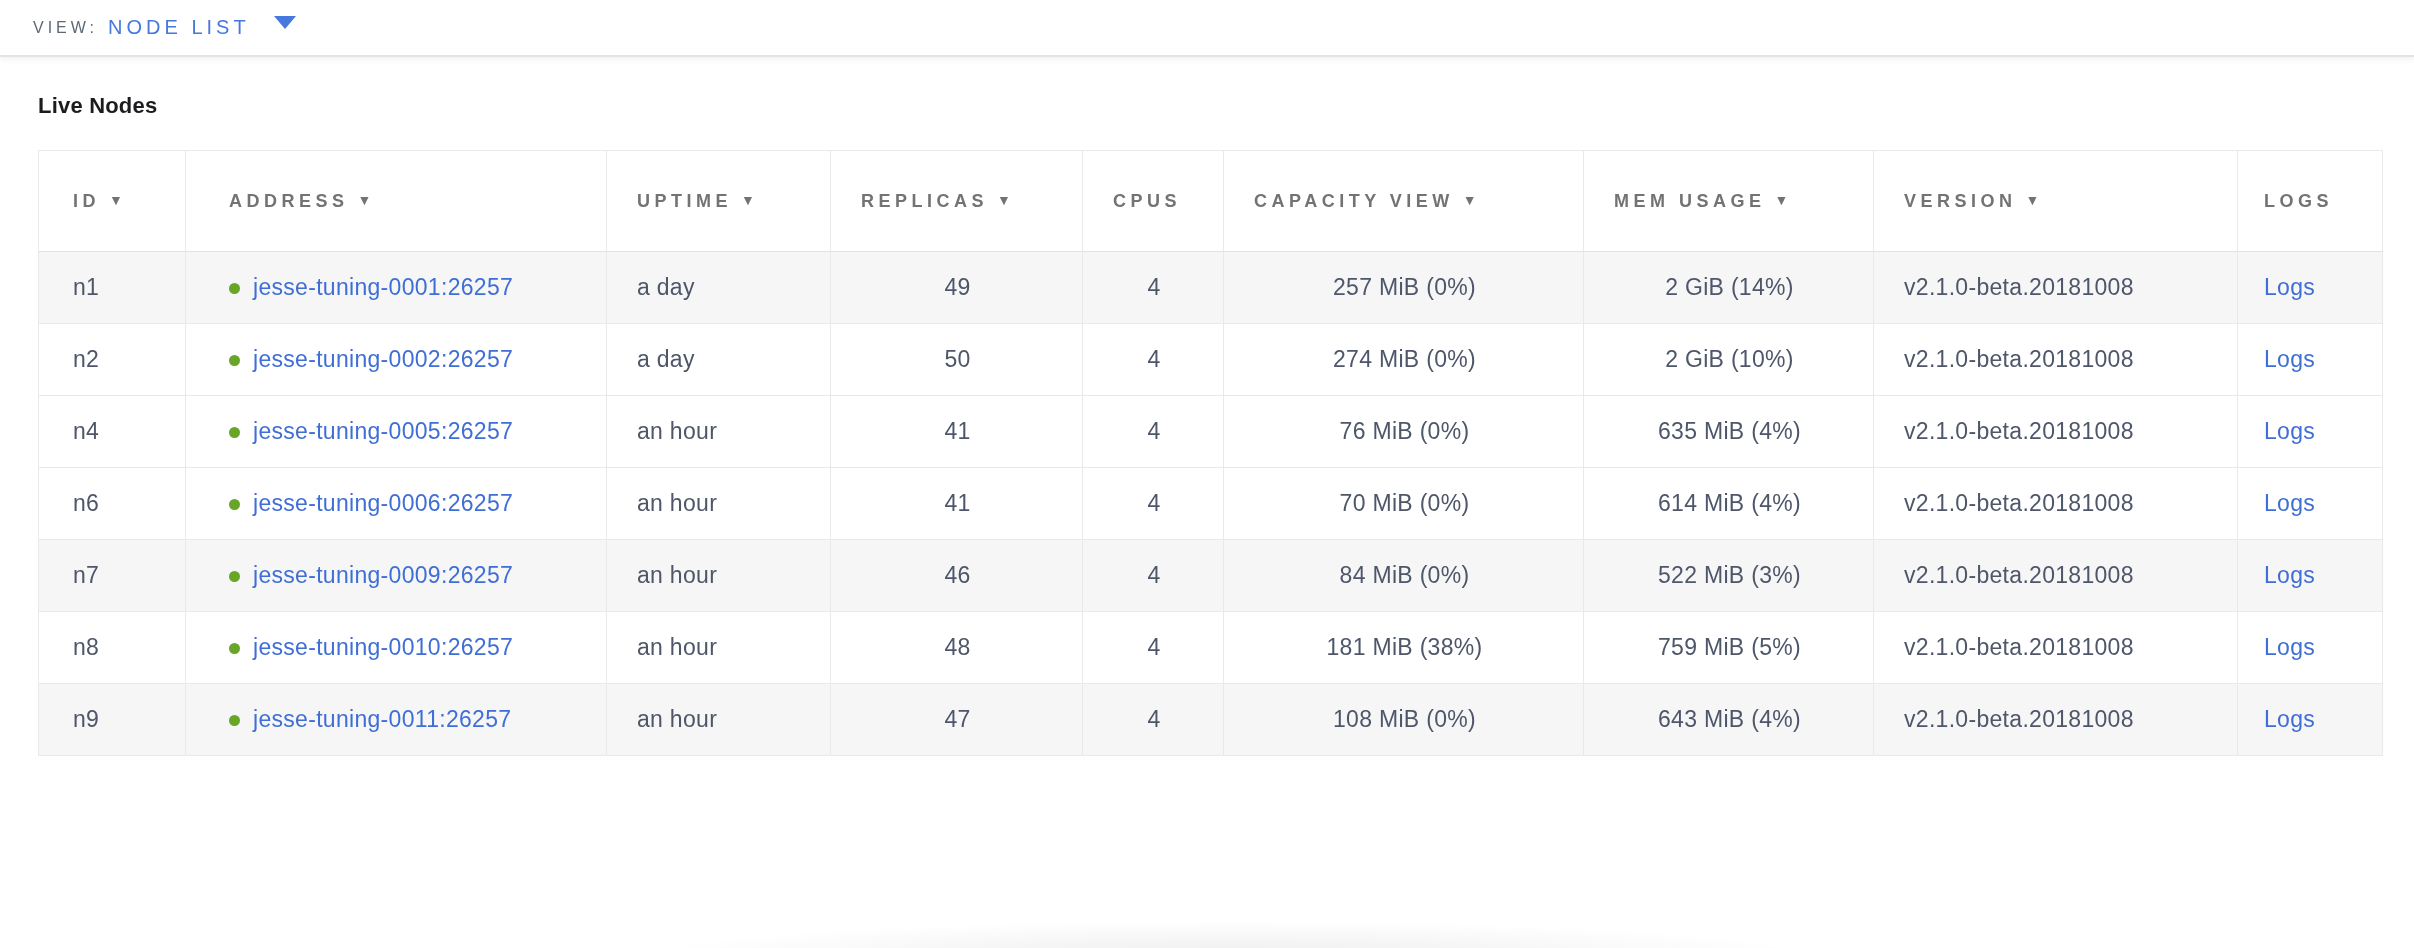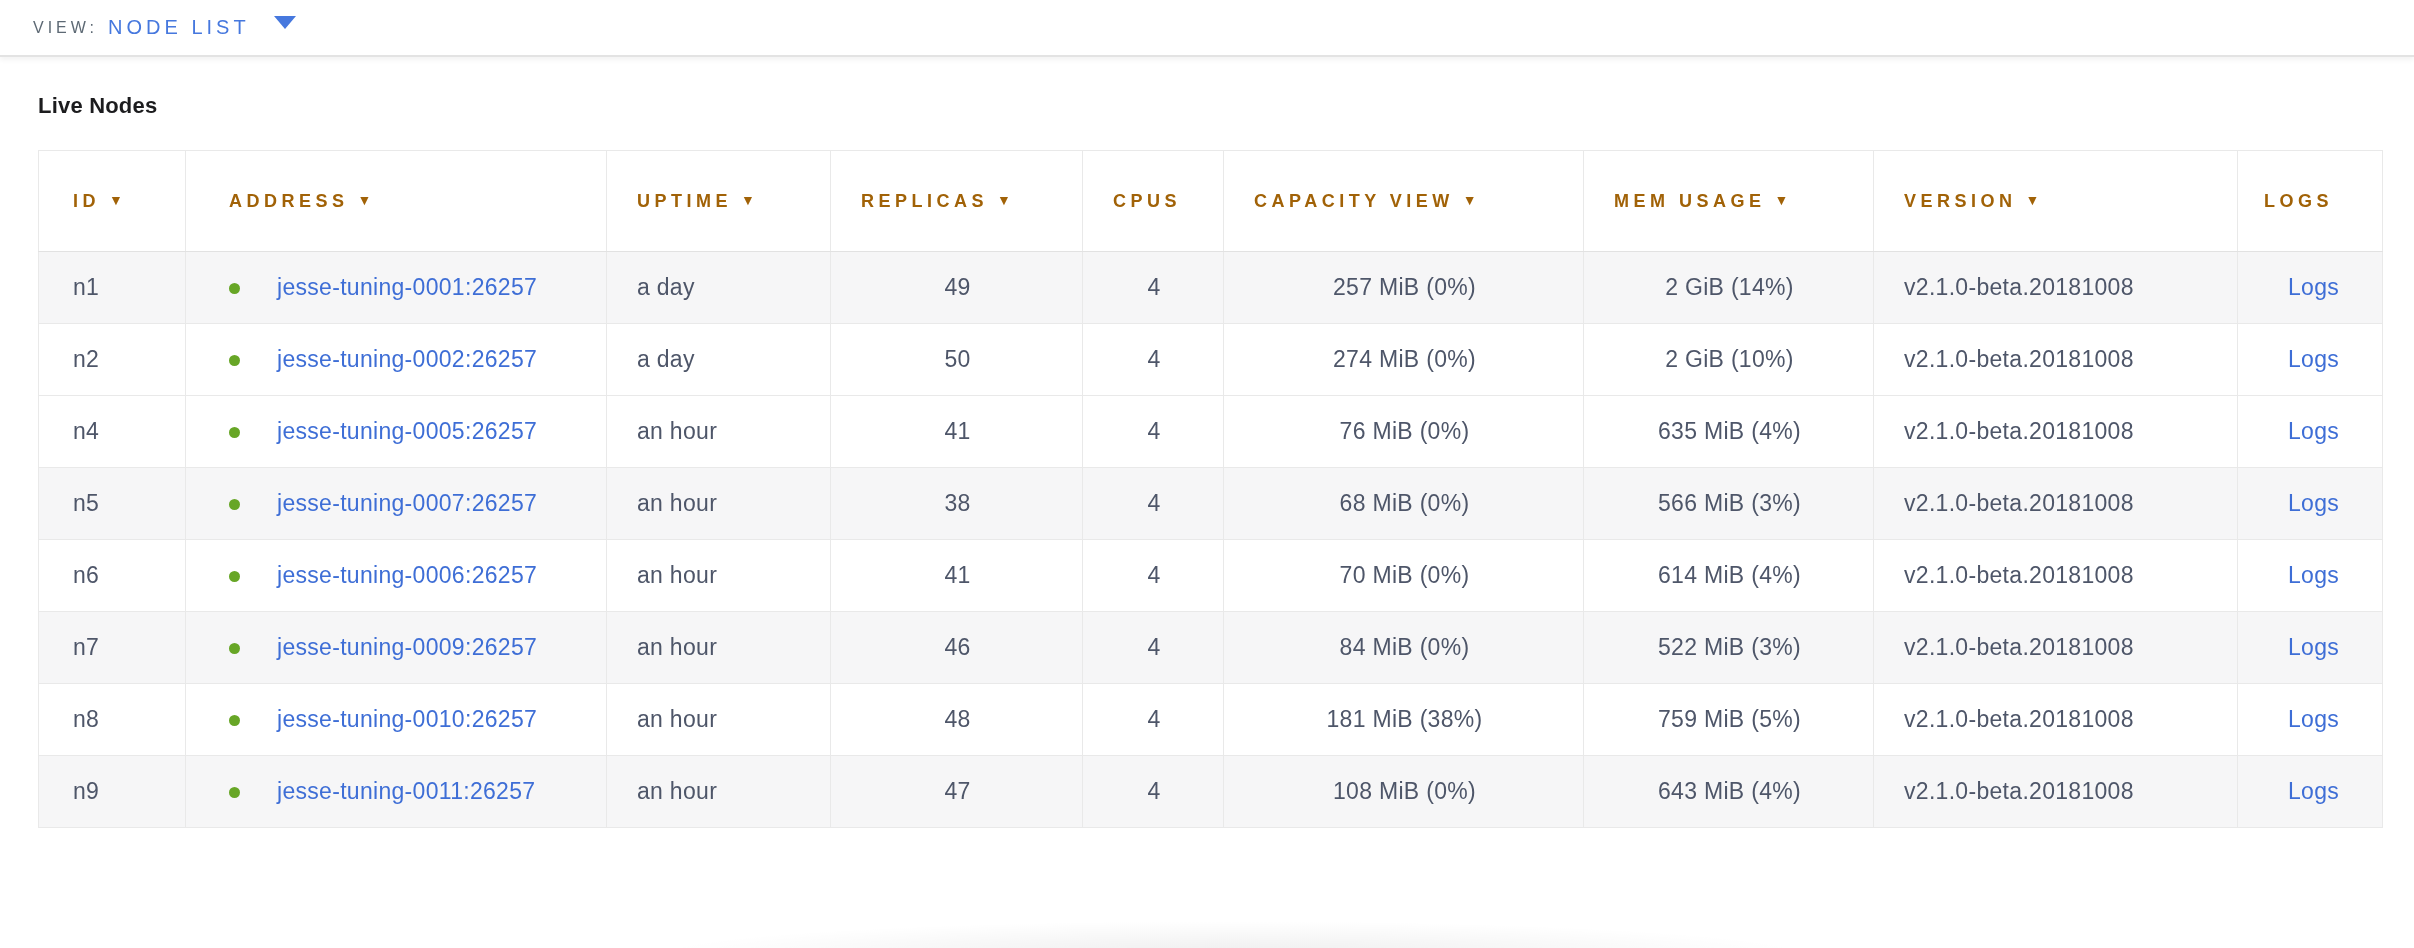--- a/index.html
+++ b/index.html
@@ -52,21 +52,21 @@
     border-collapse: collapse; table-layout: fixed;
     width: 2344px; background: #ffffff;
   }
   .nodes-table th, .nodes-table td {
     border: 1px solid #e9e9e9;
     white-space: nowrap; overflow: hidden;
   }
   .nodes-table th {
     height: 101px;
     background: #ffffff;
-    color: #a16207;
+    color: #737373;
     font-size: 18px; font-weight: 700; letter-spacing: 4.5px;
     text-align: left;
     padding: 0 18px 0 30px;
     border-bottom-color: #e2e2e2;
   }
   .nodes-table td {
     height: 72px;
     color: #4e5669;
     font-size: 23px;
     letter-spacing: 0.3px;
@@ -76,21 +76,21 @@
   td.ar { text-align: center; }
   .pad-id { padding-left: 34px !important; }
   .pad-address { padding-left: 43px !important; }
   .pad-logs { padding-left: 26px !important; }
 
   .status-dot {
     display: inline-block; width: 11px; height: 11px;
     border-radius: 50%; background: #67a626;
     margin-right: 13px; vertical-align: 1px;
   }
-  a.link { color: #3e6ed6; text-decoration: none; cursor: pointer; margin-left: 24px; }
+  a.link { color: #3e6ed6; text-decoration: none; cursor: pointer; }
 
   .sort-caret {
     font-size: 14px; margin-left: 9px; letter-spacing: 0;
     position: relative; top: -2px;
   }
 
   
   .bottom-shadow {
     position: absolute; left: 495px; top: 915px;
     width: 1475px; height: 33px;
@@ -164,31 +164,20 @@
           <td class="pad-id">n4</td>
           <td class="pad-address"><span class="status-dot"></span><a class="link">jesse-tuning-0005:26257</a></td>
           <td>an hour</td>
           <td class="ar">41</td>
           <td class="ar">4</td>
           <td class="ar">76 MiB (0%)</td>
           <td class="ar">635 MiB (4%)</td>
           <td>v2.1.0-beta.20181008</td>
           <td class="pad-logs"><a class="link">Logs</a></td>
         </tr>
-        <tr class="alt">
-          <td class="pad-id">n5</td>
-          <td class="pad-address"><span class="status-dot"></span><a class="link">jesse-tuning-0007:26257</a></td>
-          <td>an hour</td>
-          <td class="ar">38</td>
-          <td class="ar">4</td>
-          <td class="ar">68 MiB (0%)</td>
-          <td class="ar">566 MiB (3%)</td>
-          <td>v2.1.0-beta.20181008</td>
-          <td class="pad-logs"><a class="link">Logs</a></td>
-        </tr>
         <tr>
           <td class="pad-id">n6</td>
           <td class="pad-address"><span class="status-dot"></span><a class="link">jesse-tuning-0006:26257</a></td>
           <td>an hour</td>
           <td class="ar">41</td>
           <td class="ar">4</td>
           <td class="ar">70 MiB (0%)</td>
           <td class="ar">614 MiB (4%)</td>
           <td>v2.1.0-beta.20181008</td>
           <td class="pad-logs"><a class="link">Logs</a></td>

